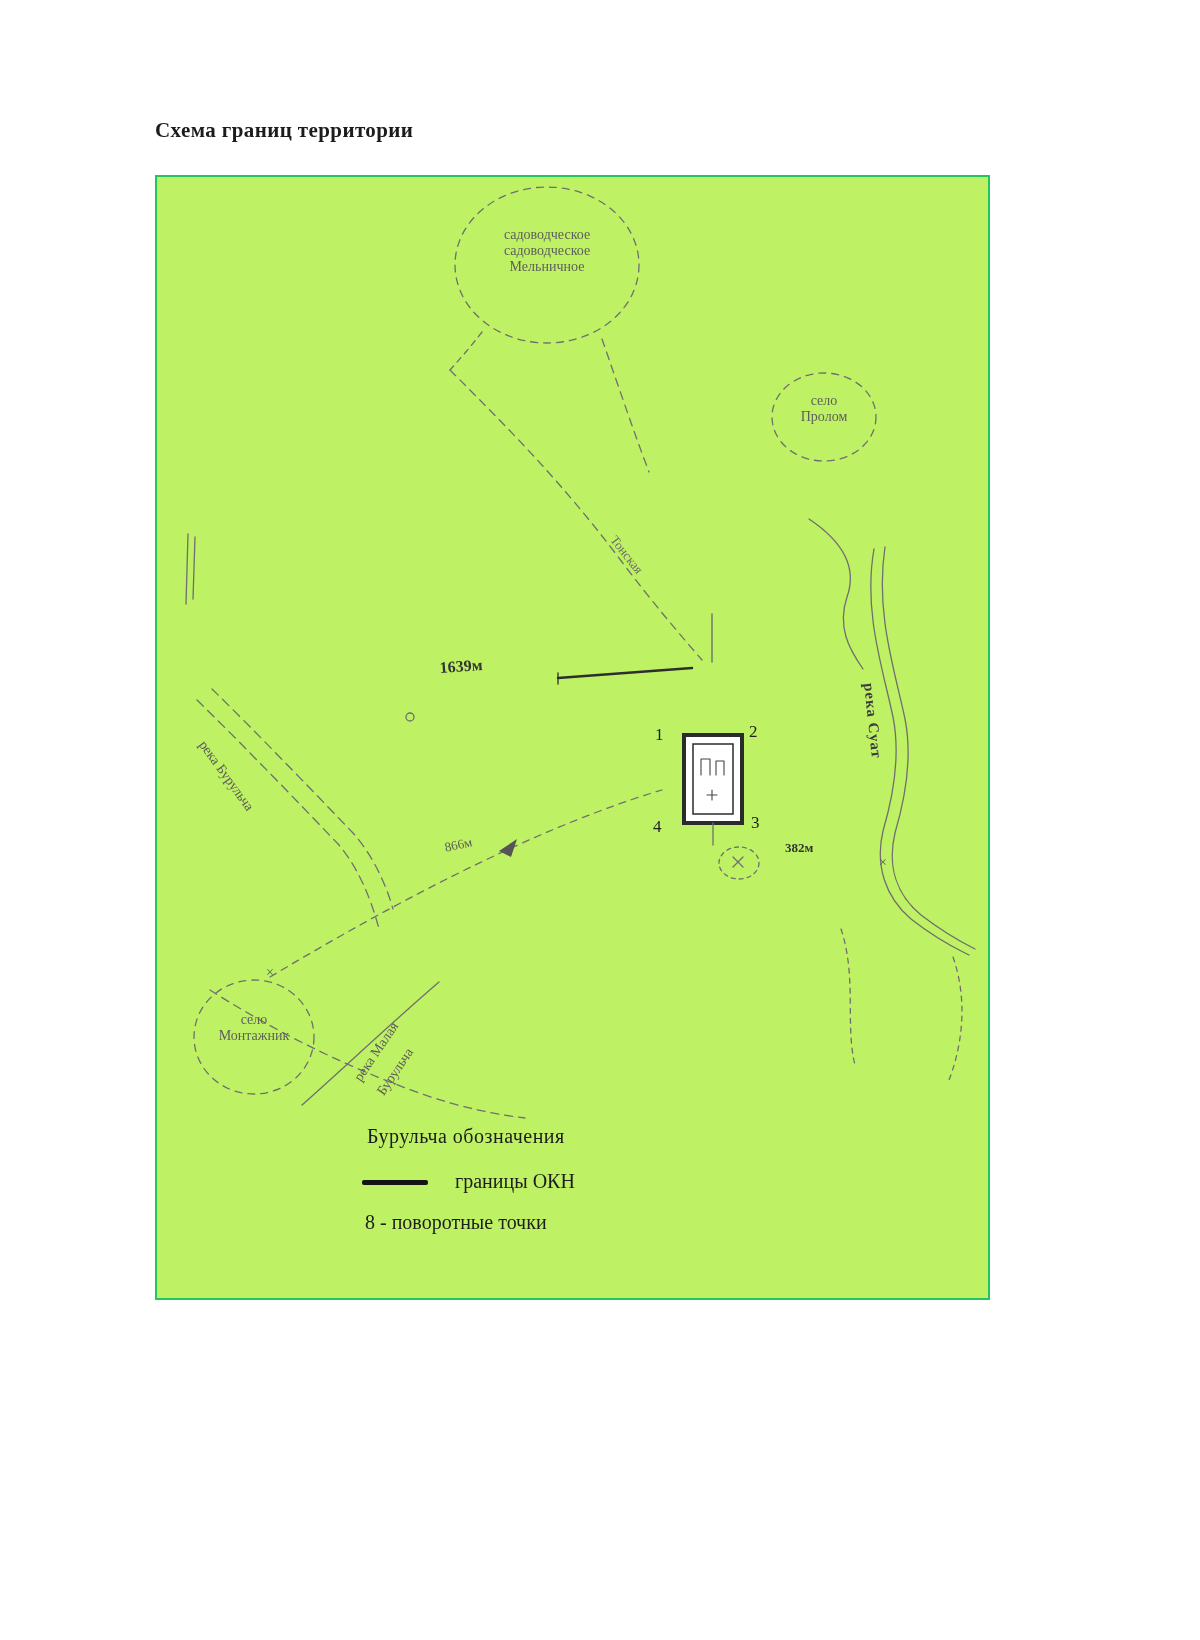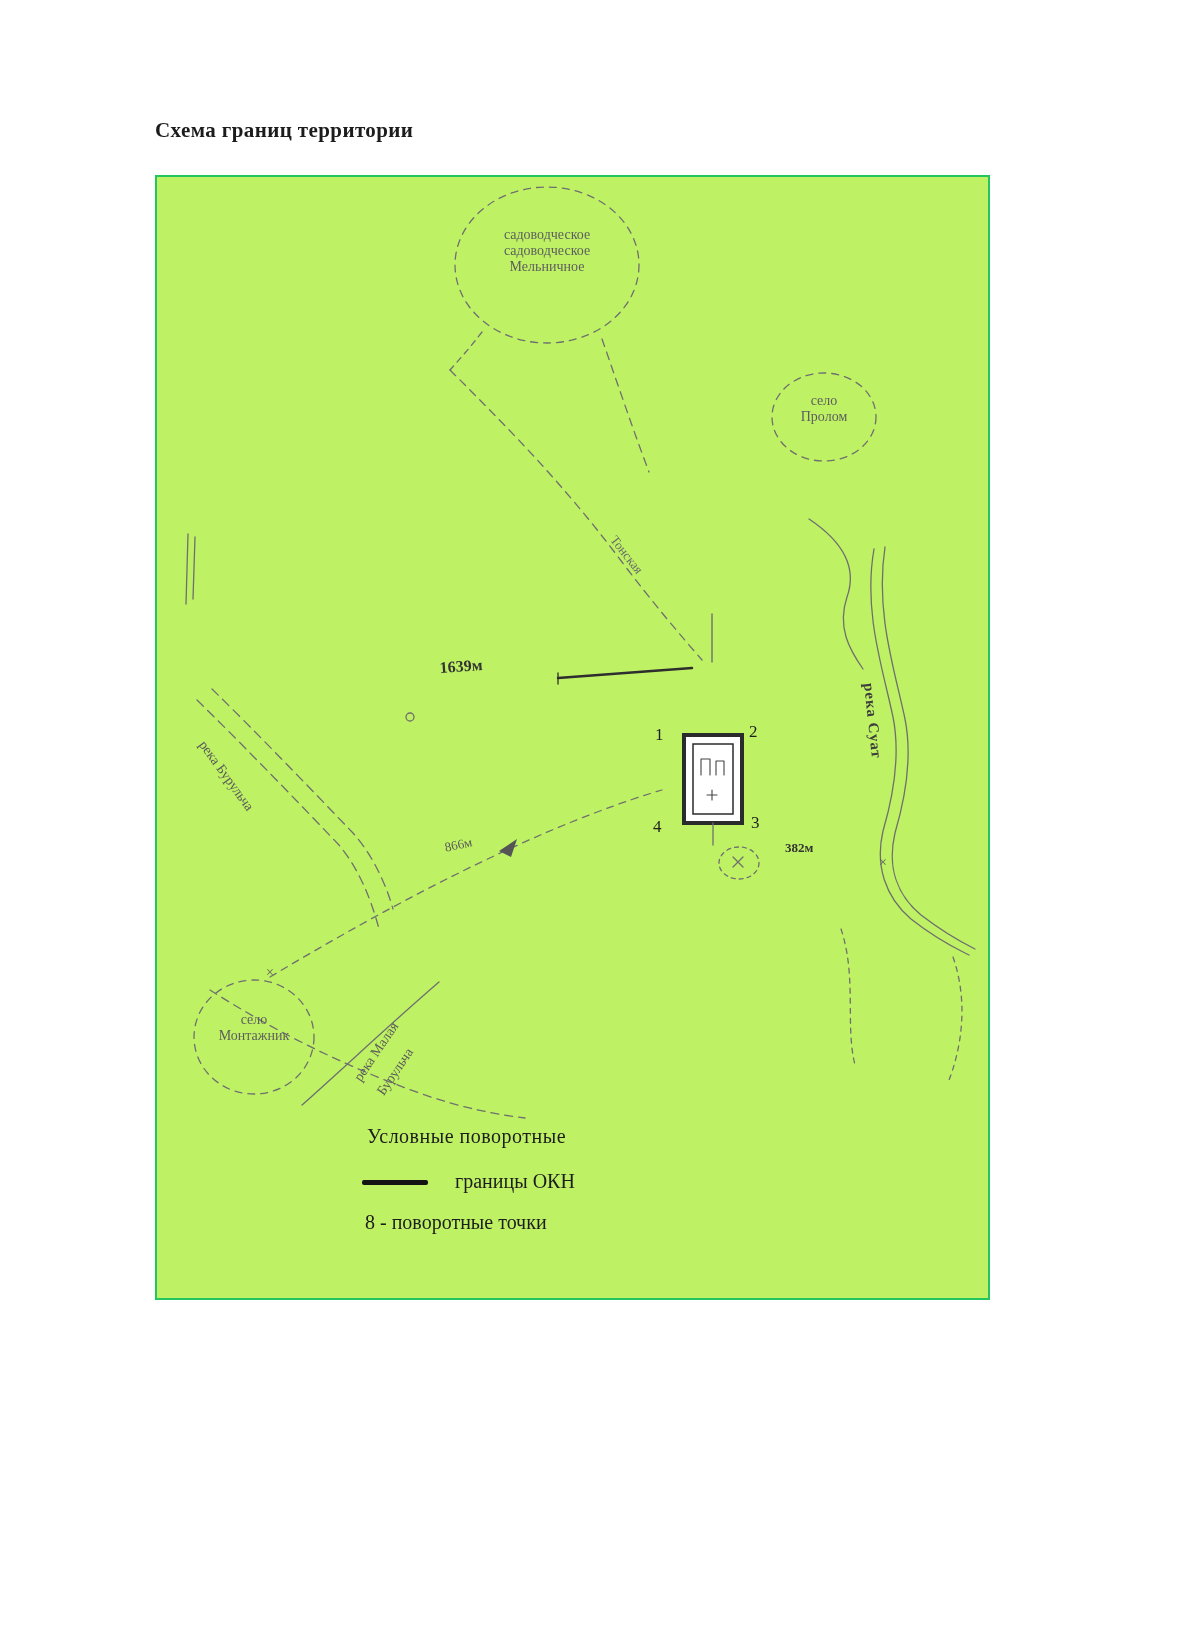--- a/index.html
+++ b/index.html
@@ -173,19 +173,19 @@
     <div class="lbl rot" style="left:463px; top:355px; transform:rotate(52deg); font-size:13px; color:#6a6a6a;">Тонская</div>
 
     <div class="pt-num" style="left:498px; top:548px;">1</div>
     <div class="pt-num" style="left:592px; top:545px;">2</div>
     <div class="pt-num" style="left:594px; top:636px;">3</div>
     <div class="pt-num" style="left:496px; top:640px;">4</div>
 
     <span class="cross-mark" style="left:722px; top:678px;">×</span>
     <span class="cross-mark" style="left:109px; top:788px;">×</span>
 
-    <div class="legend-title" style="left:210px; top:948px;">Условные поворотные</div>
+    <div class="legend-title" style="left:210px; top:948px;">Бурульча обозначения</div>
     <div class="legend-line" style="left:205px; top:1003px;"></div>
     <div class="legend-text" style="left:298px; top:993px;">границы ОКН</div>
     <div class="legend-text" style="left:208px; top:1034px;">8 - поворотные точки</div>
 
   </div>
 </div>
 
 </body></html>

